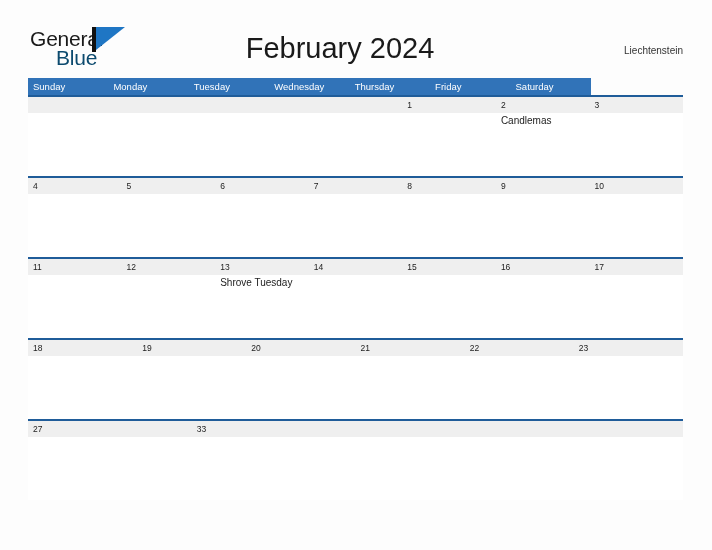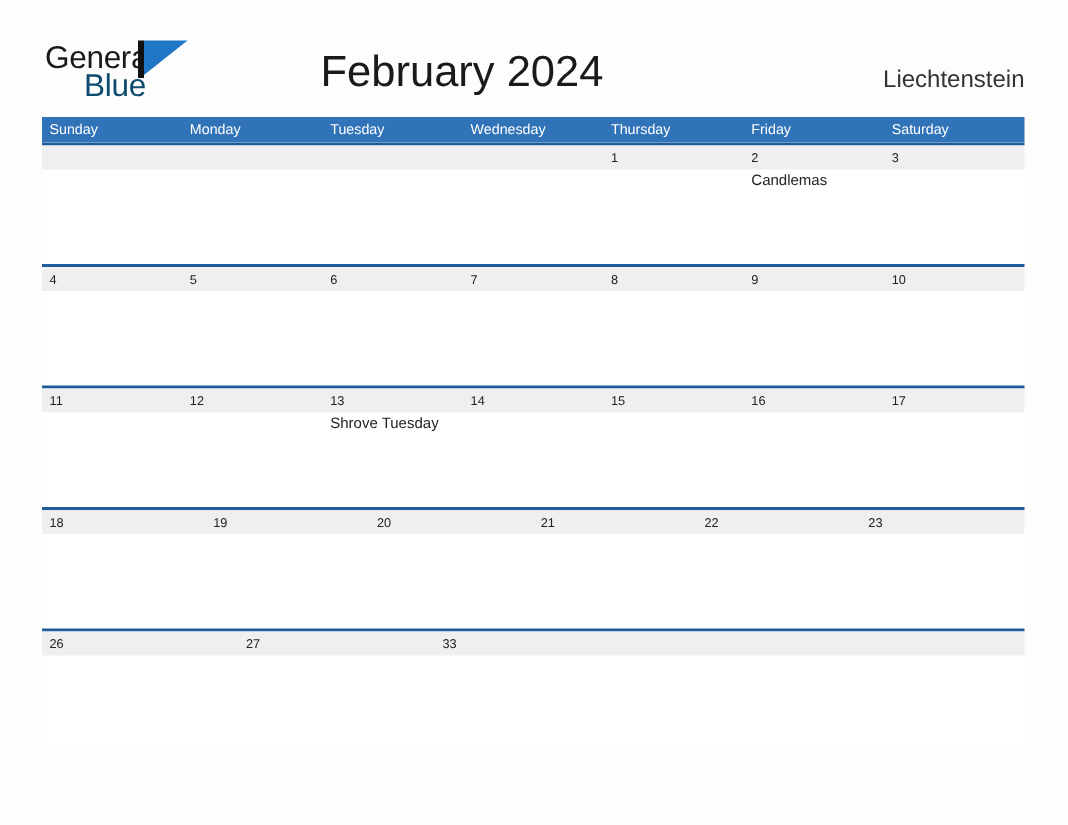--- a/index.html
+++ b/index.html
@@ -69,43 +69,44 @@
   }
 
   .month-title {
     position: absolute;
     left: 0; top: 32px;
     width: 616px;
     text-align: center;
     font-size: 29px;
     color: #1a1a1a;
     letter-spacing: 0px;
+    padding-left: 32px;
   }
 
   .country {
     position: absolute;
     right: 29px;
     top: 45px;
-    font-size: 16px;
+    font-size: 10px;
     color: #333333;
     text-align: right;
     white-space: nowrap;
   }
 
   
   .calendar {
     position: absolute;
     left: 28px;
     top: 78px;
     width: 655px;
   }
 
   .weekday-header {
     display: flex;
-    width: 655px;
+    width: 563px;
     height: 17px;
     background: #3173b8;
   }
   .weekday-cell {
     flex: 1 1 0;
     color: #ffffff;
     font-size: 9.5px;
     line-height: 17px;
     padding-left: 5px;
     box-sizing: border-box;
@@ -298,23 +299,20 @@
           </div>
           <div class="day-cell">
             <span class="day-number">23</span>
           </div>
         </div>
       </div>
       <div class="week-row">
         <div class="date-band"></div>
         <div class="day-cells">
           <div class="day-cell">
-            <span class="day-number">26</span>
-          </div>
-          <div class="day-cell">
             <span class="day-number">27</span>
           </div>
           <div class="day-cell">
             <span class="day-number">33</span>
           </div>
           <div class="day-cell">
             <span class="day-number"></span>
           </div>
           <div class="day-cell">
             <span class="day-number"></span>

